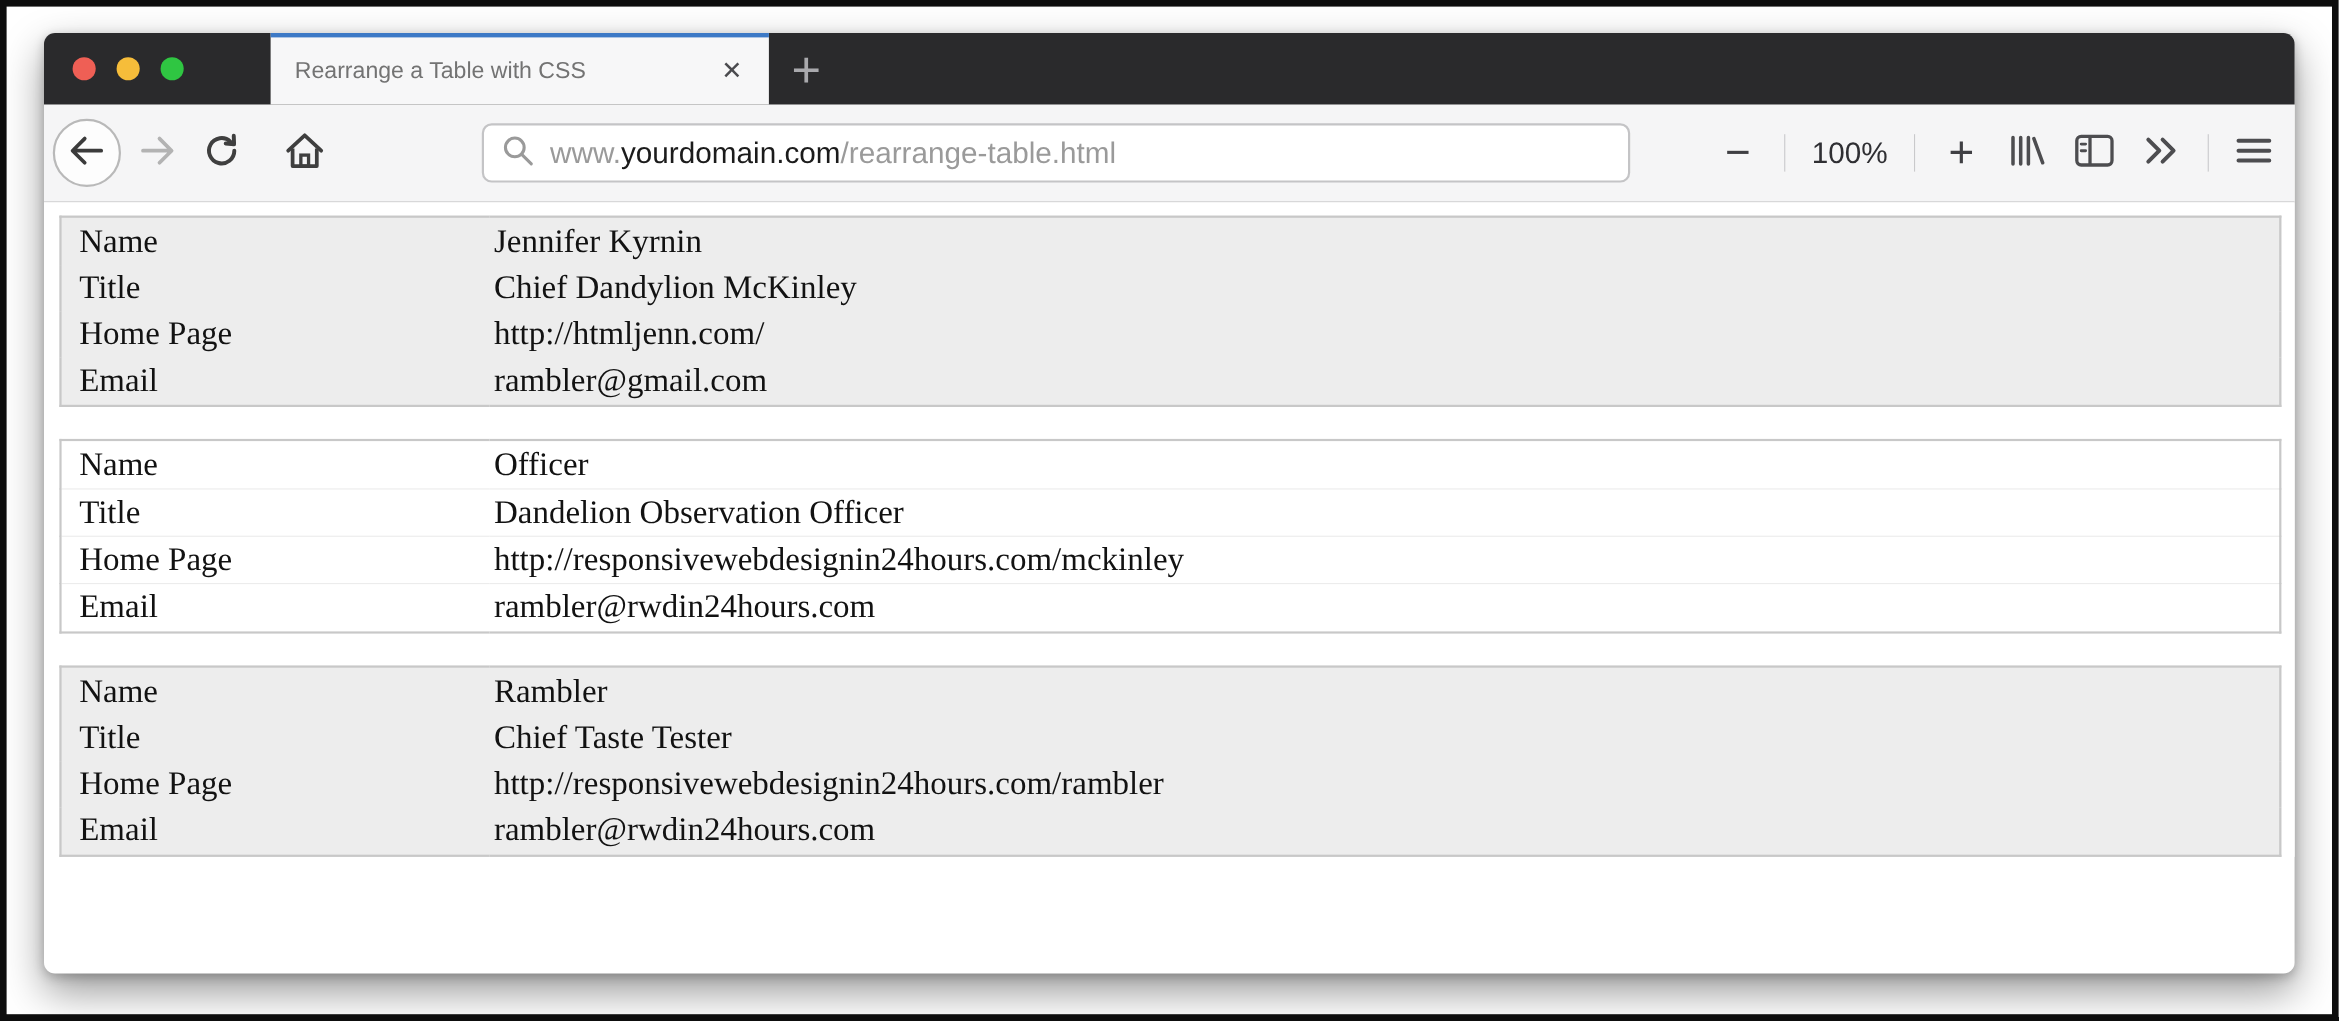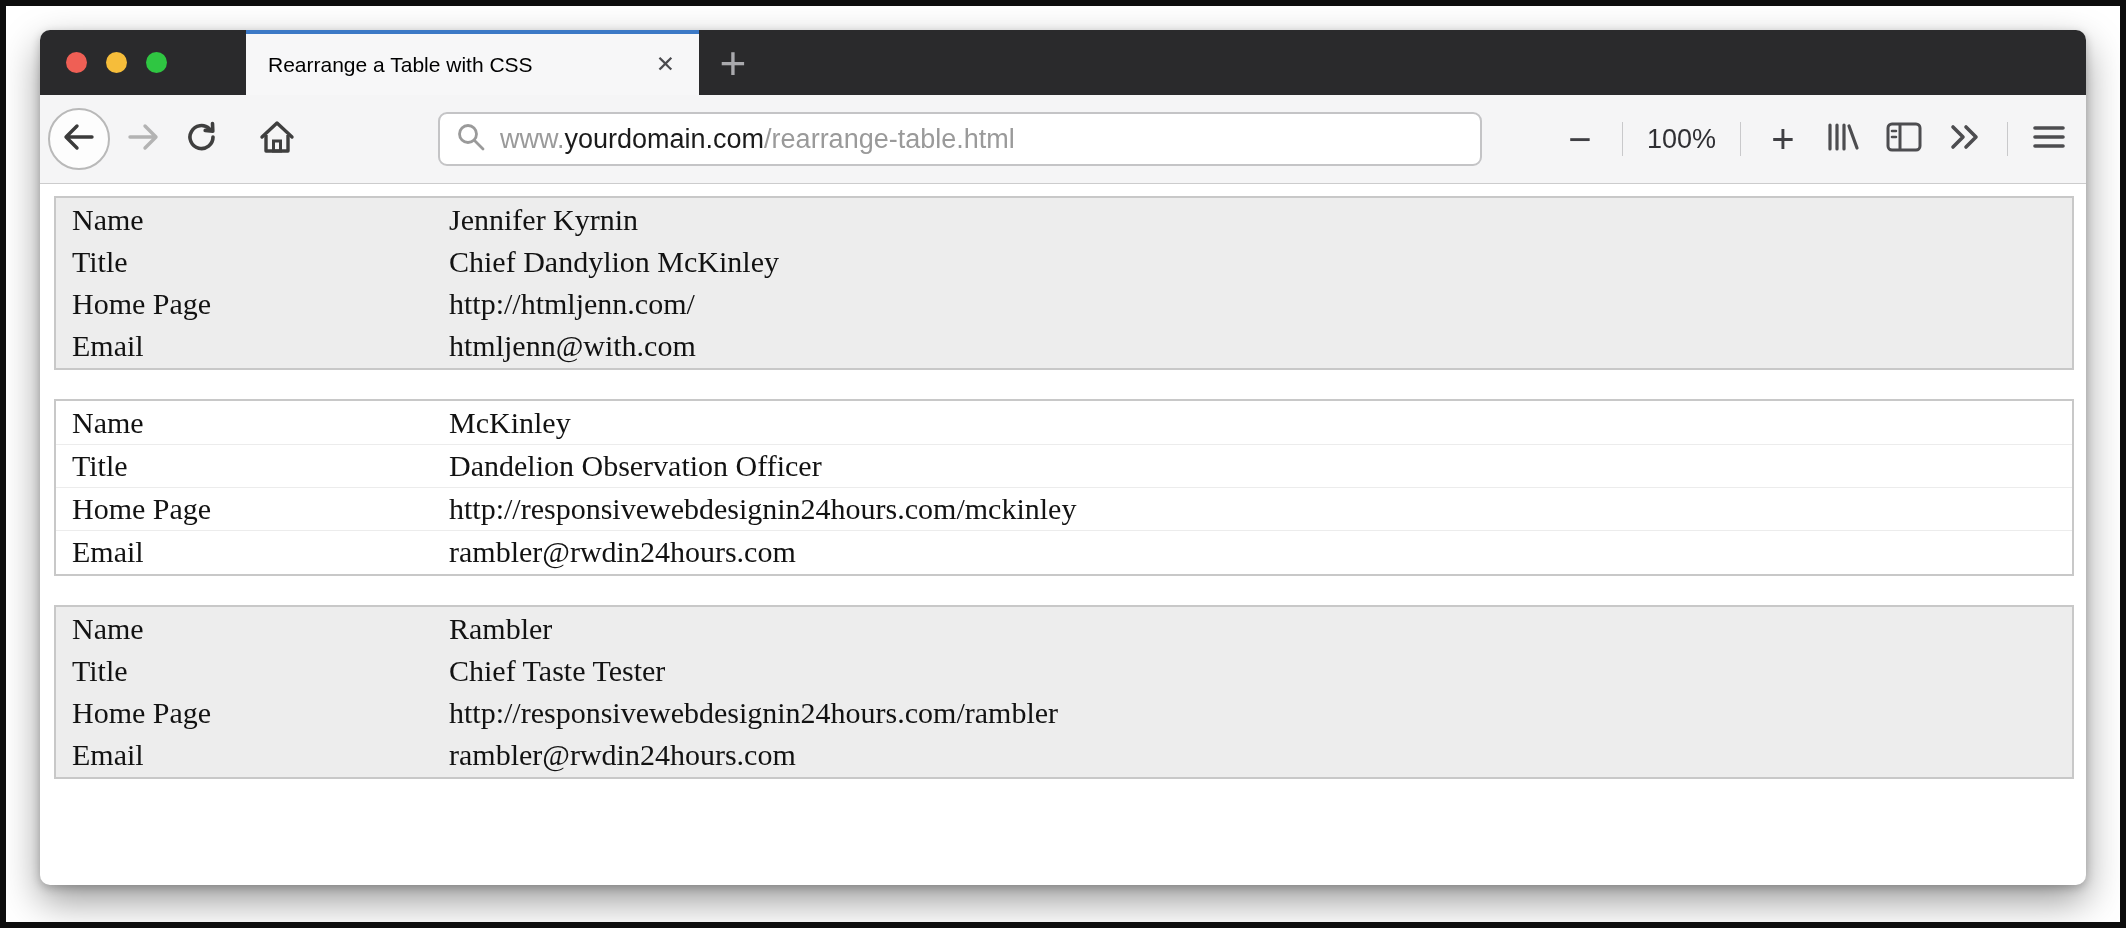--- a/index.html
+++ b/index.html
@@ -36,21 +36,21 @@
   .light.red    { background: #ef5f55; }
   .light.yellow { background: #f6bd3a; }
   .light.green  { background: #2fc642; }
 
   .tab {
     position: absolute; left: 206px; top: 0; width: 453px; height: 65px;
     background: #f7f7f8; border-top: 4px solid #3c79c6;
     display: flex; align-items: center;
   }
   .tab-title {
-    margin-left: 22px; font-size: 21px; color: #000000; white-space: nowrap;
+    margin-left: 22px; font-size: 21px; color: #737373; white-space: nowrap;
   }
   .tab-close {
     margin-left: auto; margin-right: 24px;
     font-size: 23px; color: #4b4b4f; line-height: 1; cursor: default;
   }
   .newtab {
     position: absolute; left: 662px; top: 0; width: 62px; height: 65px;
     display: flex; align-items: center; justify-content: center;
     color: #a9a9ad; font-size: 46px; font-weight: 300; line-height: 1;
   }
@@ -225,30 +225,30 @@
           <tr>
             <td class="label">Title</td>
             <td>Chief Dandylion McKinley</td>
           </tr>
           <tr>
             <td class="label">Home Page</td>
             <td>http://htmljenn.com/</td>
           </tr>
           <tr>
             <td class="label">Email</td>
-            <td>htmljenn@with.com</td>
+            <td>rambler@gmail.com</td>
           </tr>
         </tbody>
           </table>
 
         <table class="card white">
           <tbody>
               <tr>
             <td class="label">Name</td>
-            <td>McKinley</td>
+            <td>Officer</td>
           </tr>
           <tr>
             <td class="label">Title</td>
             <td>Dandelion Observation Officer</td>
           </tr>
           <tr>
             <td class="label">Home Page</td>
             <td>http://responsivewebdesignin24hours.com/mckinley</td>
           </tr>
           <tr>

